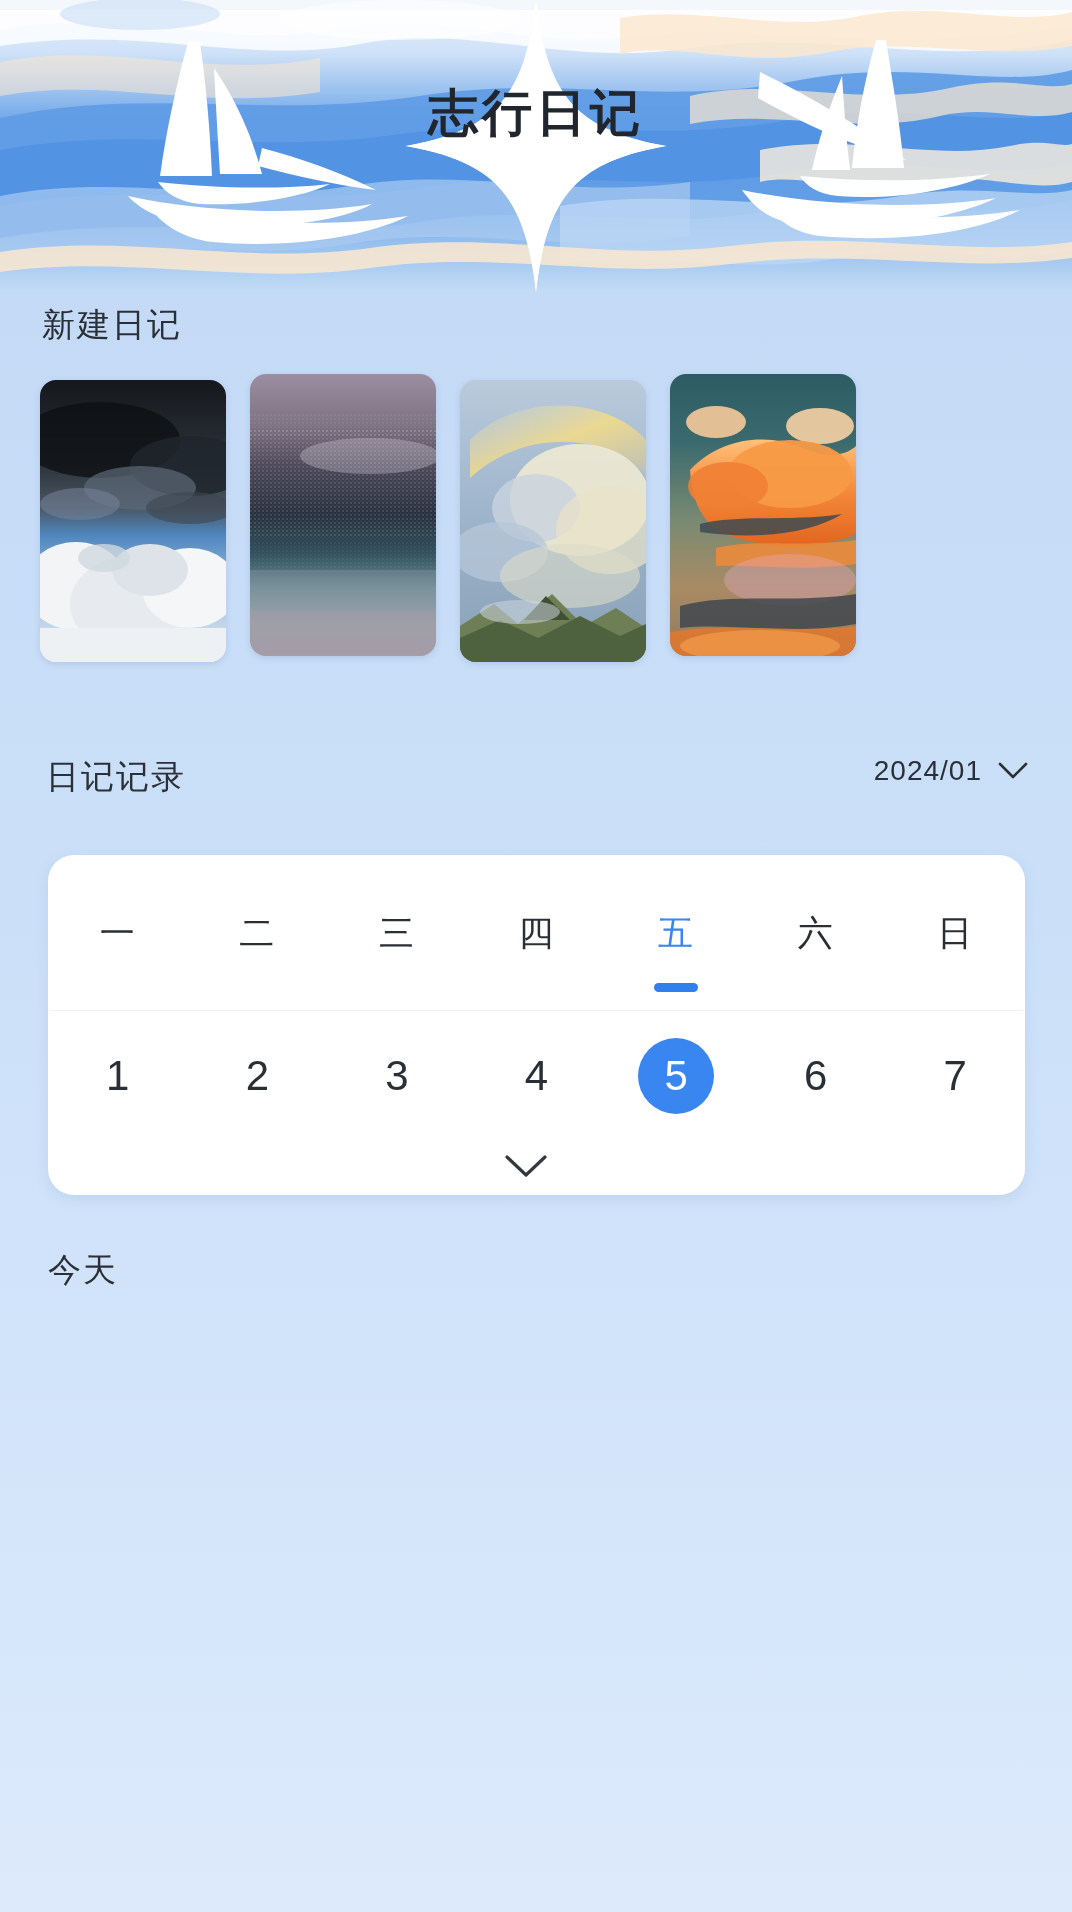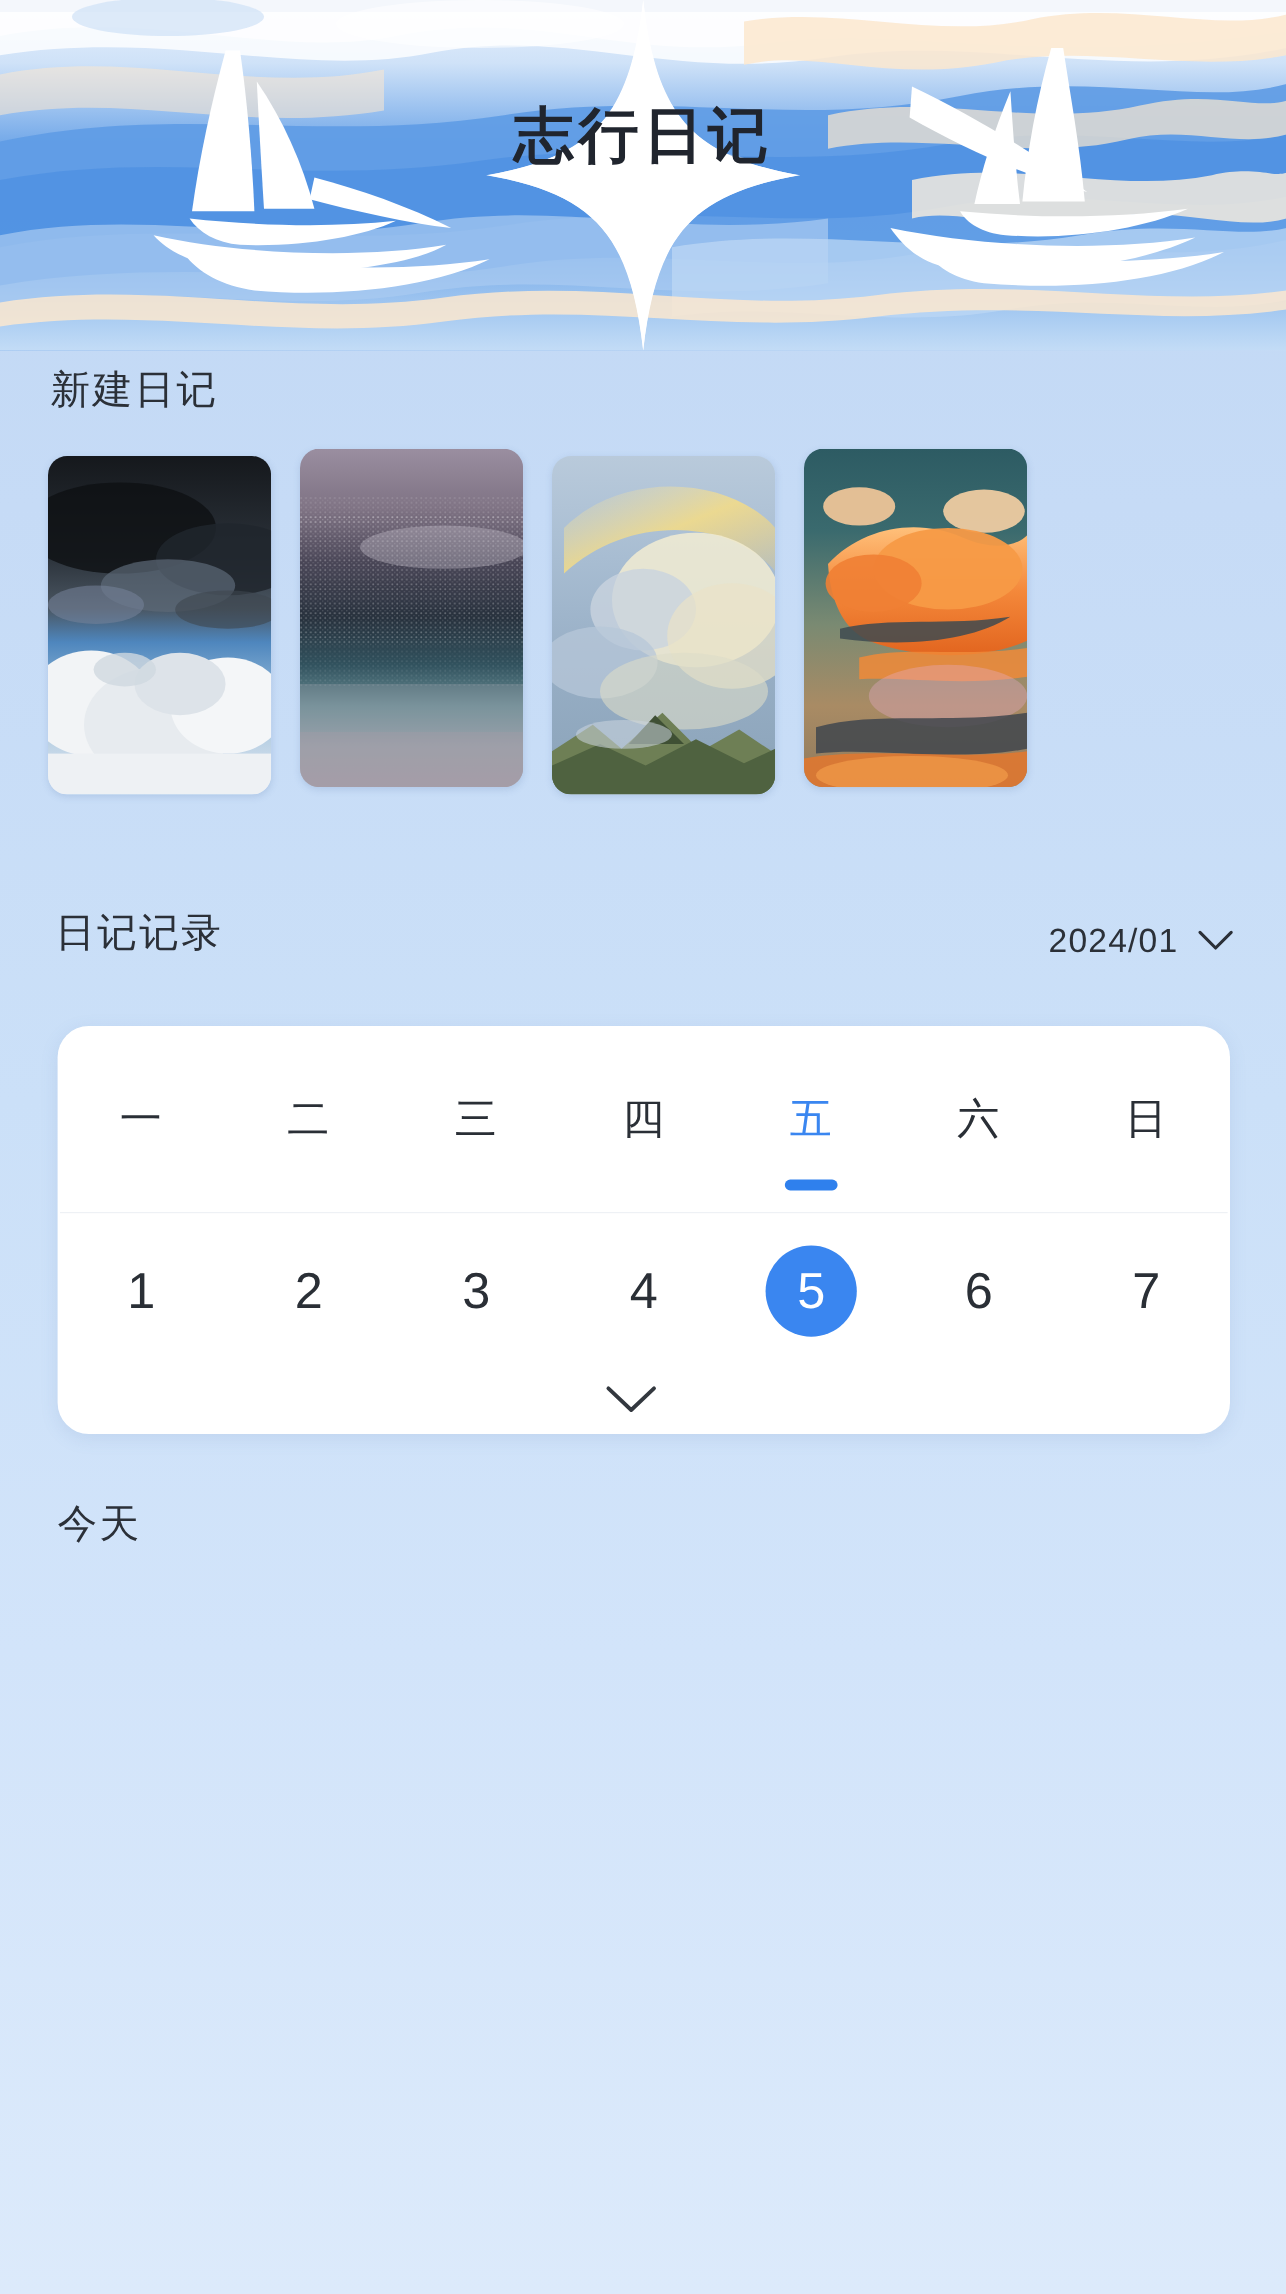--- a/index.html
+++ b/index.html
@@ -53,21 +53,21 @@
     box-shadow:0 2px 6px rgba(70,105,160,.18);
   }
   .thumb.t2, .thumb.t4 { align-self:flex-start; margin-top:-6px; }
   .thumb.t1 { margin-top:0; }
   .thumb.t3 { margin-top:0; }
   .thumb svg { width:100%; height:100%; display:block; }
 
   
   .records-head {
     position:absolute; left:46px; right:44px; top:755px;
-    display:flex; align-items:flex-end; justify-content:space-between;gap:44px;
+    display:flex; align-items:flex-start; justify-content:space-between;gap:44px;
   }
   .records-date {
     display:flex; align-items:center; gap:16px;
     color:#2b3038; font-size:28px; letter-spacing:1px;
   }
 
   
   .cal-card {
     position:absolute; left:48px; top:855px;
     width:977px; height:340px;

